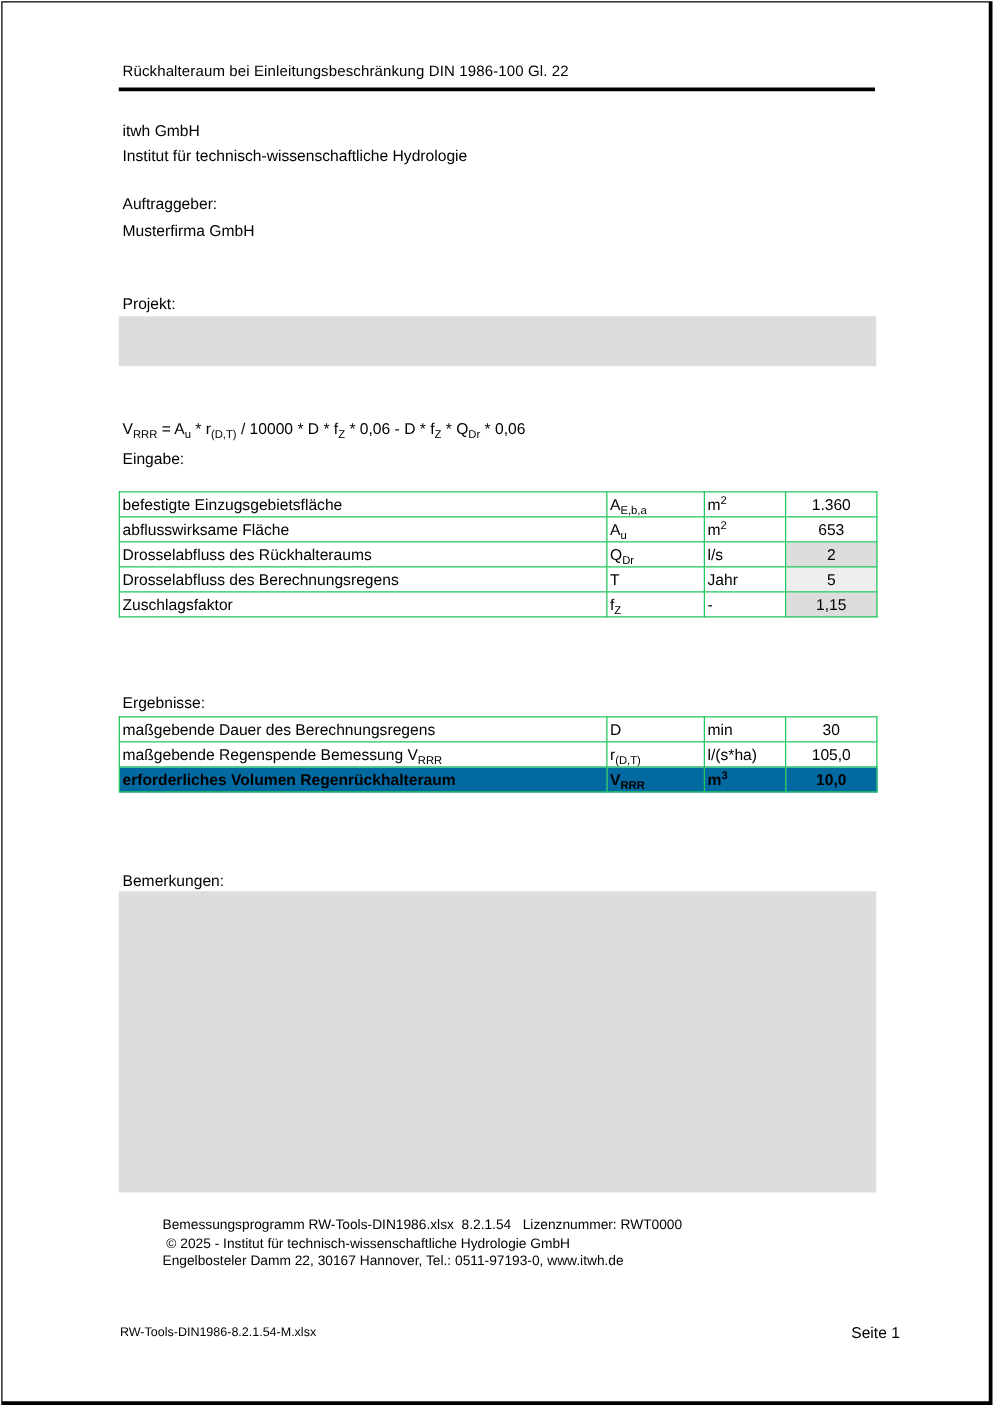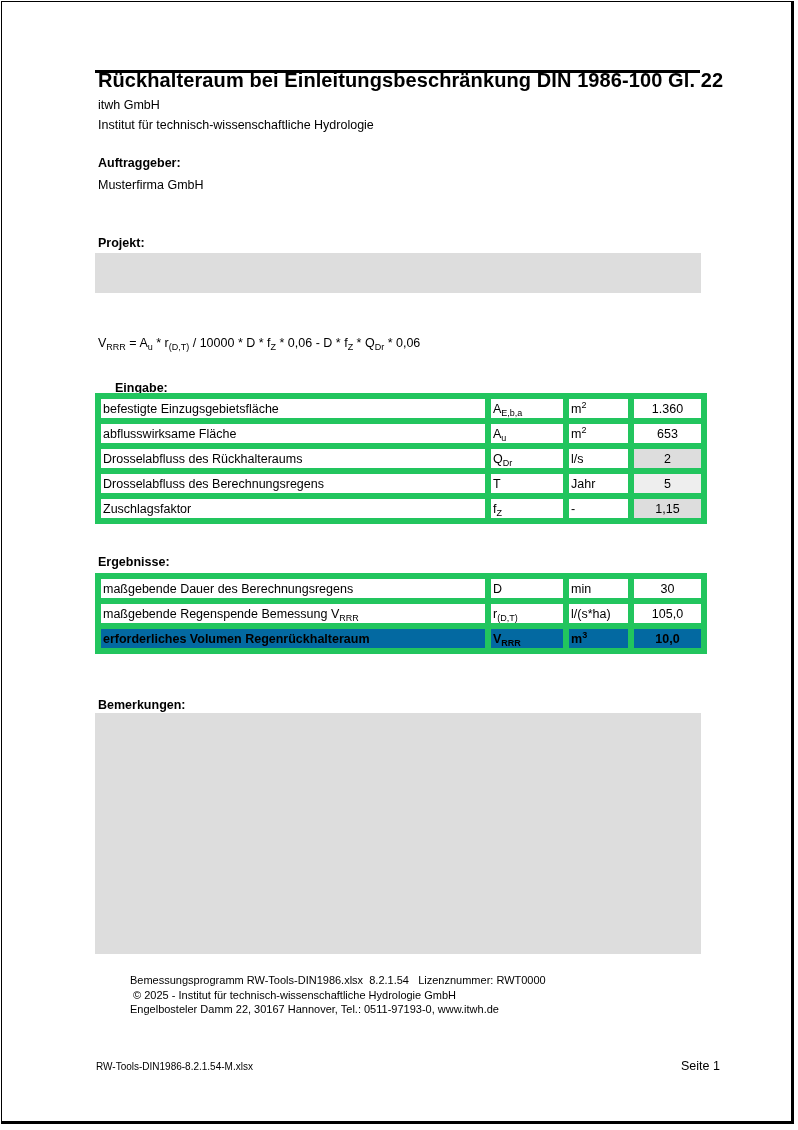--- a/index.html
+++ b/index.html
@@ -2,27 +2,27 @@
 <html><head>
 <meta charset="utf-8">
 <style>
   html, body { margin:0; padding:0; background:#ffffff; }
   body { width:798px; height:1130px; position:relative; overflow:hidden;
          font-family:"Liberation Sans", sans-serif; color:#000; }
   .page { position:absolute; left:1px; top:1px; width:793px; height:1123px;
           border-left:1px solid #000; border-top:1px solid #000;
           border-right:3px solid #000; border-bottom:3px solid #000; box-sizing:border-box; }
   .abs { position:absolute; }
-  .title { left:98px; top:50px; font-size:20px; font-weight:bold; letter-spacing:0.1px;margin-top:19px; }
+  .title { left:98px; top:50px; font-size:12px; font-weight:normal; letter-spacing:0.1px; }
   .title-rule { left:95px; top:70px; width:605px; height:3px; background:#000; }
   .t13 { font-size:12.5px; }
-  .b { font-weight:bold; }
+  .b { font-weight:normal; }
   .grey-box { background:#dddddd; }
   table.grid { position:absolute; left:95px; border-collapse:collapse; font-size:12.5px; width:606px; table-layout:fixed; }
-  table.grid td { border:6px solid #22c55e; height:19px; padding:0 2px; white-space:nowrap; vertical-align:middle; }
+  table.grid td { border:1px solid #22c55e; height:19px; padding:0 2px; white-space:nowrap; vertical-align:middle; }
   table.grid col.c1 { width:390px; }
   table.grid col.c2 { width:78px; }
   table.grid col.c3 { width:65px; }
   table.grid col.c4 { width:73px; }
   td.num { text-align:center; }
   td.in-dark { background:#dddddd; }
   td.in-light { background:#eeeeee; }
   tr.highlight td { background:#0369a1; font-weight:bold; }
   sub { font-size:9px; vertical-align:-3px; line-height:0; }
   sup { font-size:9px; vertical-align:5px; line-height:0; }
@@ -40,21 +40,21 @@
 <div class="abs t13" style="left:98px;top:118px;">Institut für technisch-wissenschaftliche Hydrologie</div>
 
 <div class="abs t13 b" style="left:98px;top:156px;">Auftraggeber:</div>
 <div class="abs t13" style="left:98px;top:178px;">Musterfirma GmbH</div>
 
 <div class="abs t13 b" style="left:98px;top:236px;">Projekt:</div>
 <div class="abs grey-box t13" style="left:95px;top:253px;width:606px;height:40px;"></div>
 
 <div class="abs t13" id="formula" style="left:98px;top:336px;"><span>V</span><sub>RRR</sub><span> = A</span><sub>u</sub><span> * r</span><sub>(D,T)</sub><span> / 10000 * D * f</span><sub>Z</sub><span> * 0,06 - D * f</span><sub>Z</sub><span> * Q</span><sub>Dr</sub><span> * 0,06</span></div>
 
-<div class="abs t13 b" style="left:98px;top:381px;margin-left:17px;">Eingabe:</div>
+<div class="abs t13 b" style="left:98px;top:360px;">Eingabe:</div>
 <table class="grid" style="top:393px;">
   <colgroup>
       <col class="c1">
       <col class="c2">
       <col class="c3">
       <col class="c4">
     </colgroup>
   <tbody id="input-body">
       <tr>
         <td>befestigte Einzugsgebietsfläche</td>

